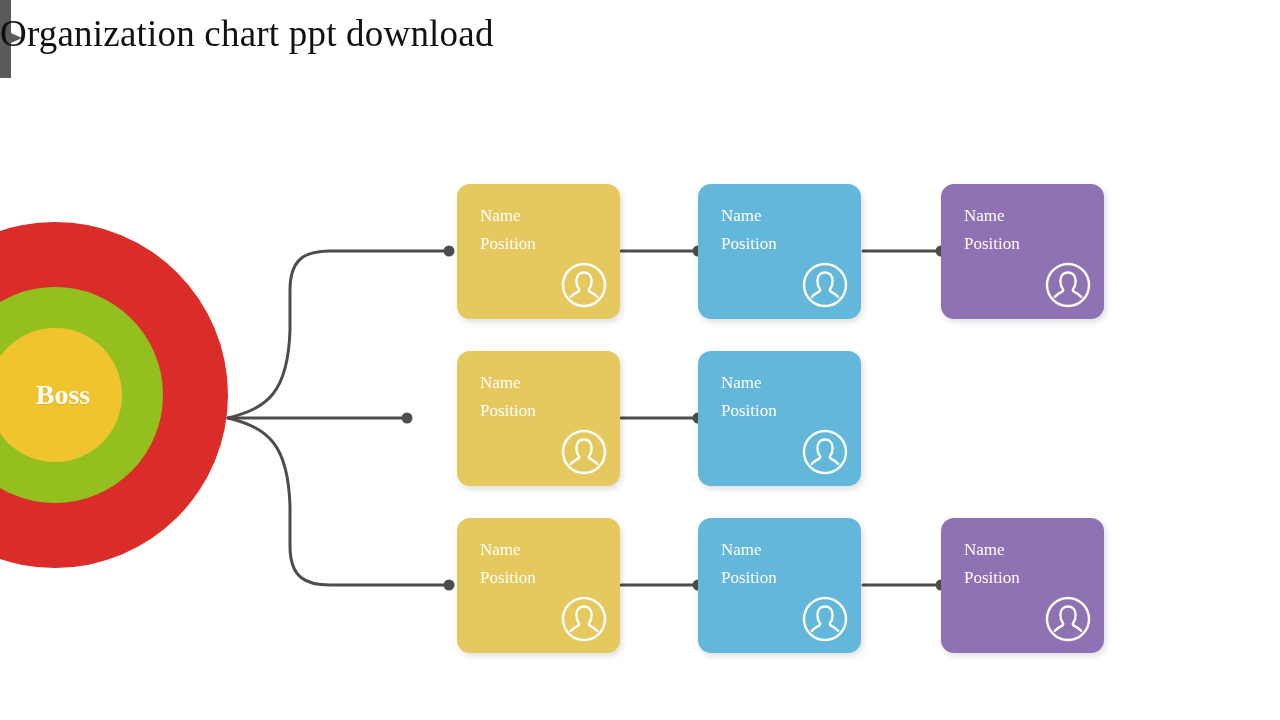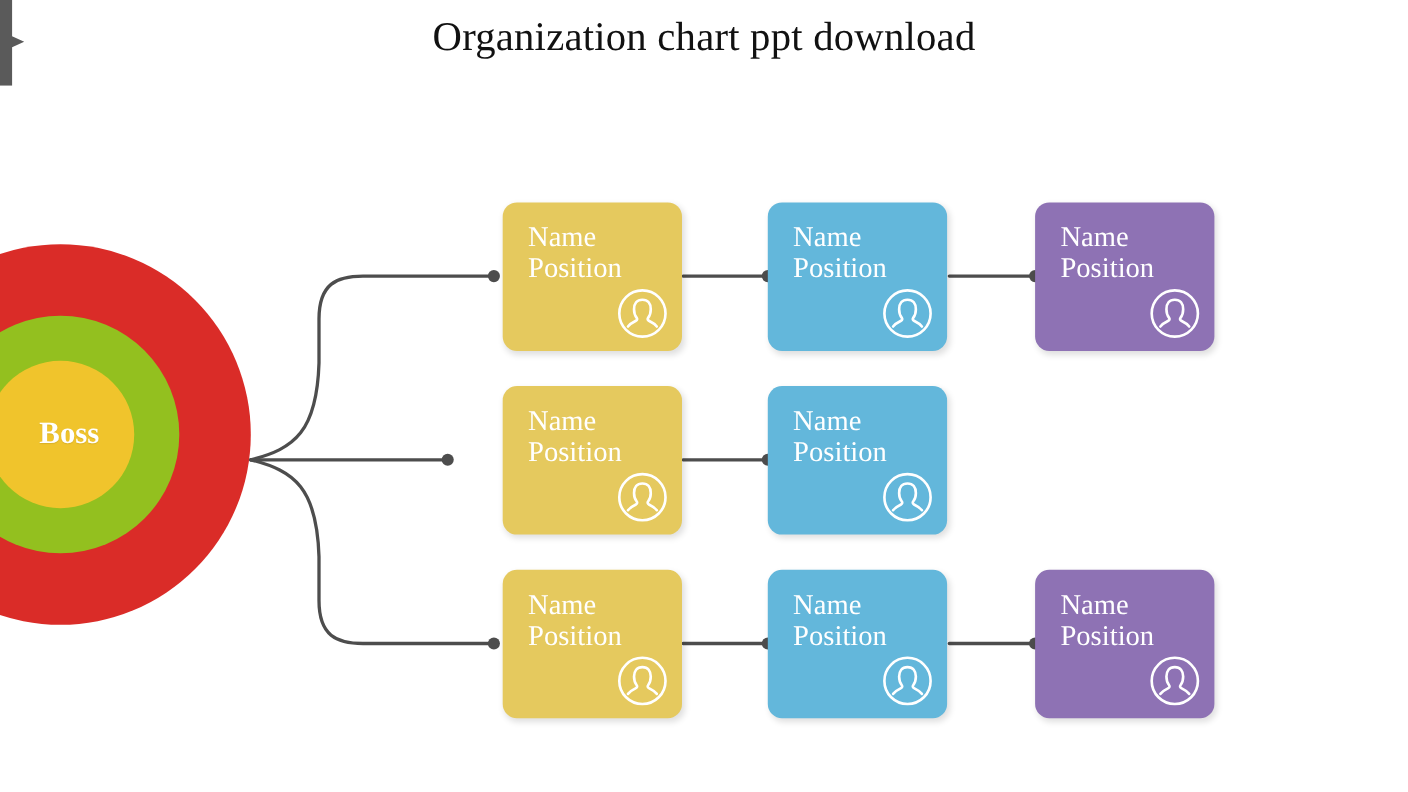--- a/index.html
+++ b/index.html
@@ -10,21 +10,21 @@
     overflow: hidden;
   }
   #stage { position: relative; width: 1280px; height: 720px; background: #fff; }
 
   
   #corner-marker { position: absolute; left: 0; top: 0; width: 26px; height: 78px; }
 
   
   #title {
     position: absolute; left: 0; top: 12px; width: 1280px;
-    text-align: center;
+    text-align: left;
     font-family: "Liberation Serif", "DejaVu Serif", serif;
     font-size: 37px; font-weight: 400; color: #111111;
     letter-spacing: 0.2px; white-space: nowrap;
   }
 
   
   #boss-group { position: absolute; left: 0; top: 12px; width: 240px; height: 720px; }
   .ring { position: absolute; border-radius: 50%; }
   #ring-outer { width: 346px; height: 346px; left: -118px; top: 210px; background: #da2c28; }
   #ring-middle { width: 216px; height: 216px; left: -53px; top: 275px; background: #93c01f; }
@@ -49,21 +49,21 @@
     box-shadow: 2px 3px 6px rgba(0,0,0,0.13);
     overflow: hidden;
   }
   .card.yellow { background: #e5c95e; }
   .card.blue   { background: #63b7db; }
   .card.purple { background: #8e72b4; }
 
   .card-text {
     position: absolute; left: 23px; top: 18px;
     font-family: "Liberation Serif", "DejaVu Serif", serif;
-    font-size: 26px; line-height: 28px; color: #ffffff;
+    font-size: 17px; line-height: 28px; color: #ffffff;
   }
   .card-text .line { display: block; white-space: nowrap; }
 
   .avatar-icon { position: absolute; right: 12px; bottom: 10px; width: 48px; height: 48px; }
 </style>
 </head>
 <body>
 
 <div id="stage">
 

